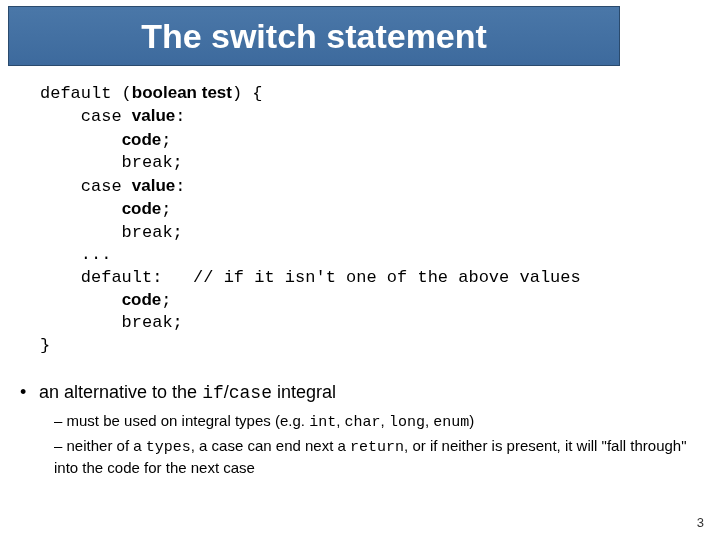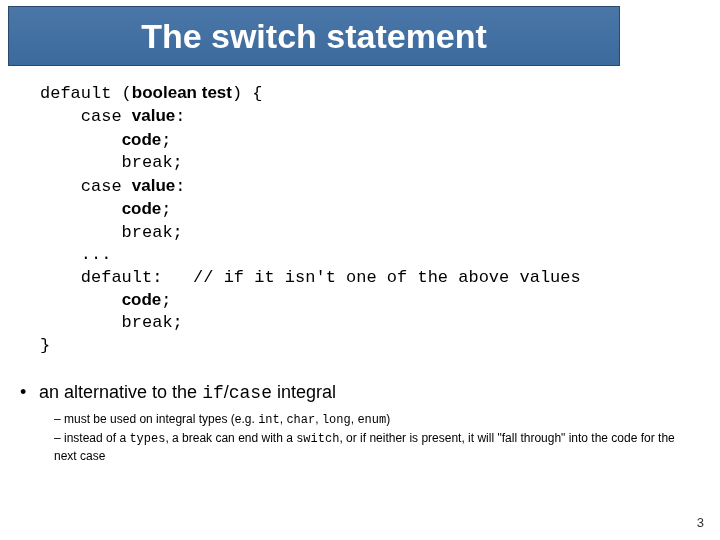--- a/index.html
+++ b/index.html
@@ -21,21 +21,21 @@
     font-size: 17px; line-height: 1.32; color: #000;
     white-space: pre;
   }
   .codeblock b { font-weight: bold; font-family: Verdana, Geneva, sans-serif; }
   .bullets {
     position: absolute; left: 20px; top: 380px; width: 680px;
     font-size: 18px; line-height: 1.35;
   }
   .b1 { margin-bottom: 6px; }
   .b1 .dot { display:inline-block; width: 14px; }
-  .b2 { margin-left: 34px; font-size: 12px; margin-top: 2px; }
+  .b2 { margin-left: 34px; font-size: 15px; margin-top: 2px; }
   .mono { font-family: Liberation Mono, monospace; }
   .pagenum {
     position: absolute; right: 16px; bottom: 10px;
     font-size: 13px; color: #333; font-family: Verdana, sans-serif;
   }
 </style>
 </head>
 <body>
 
 <div class="slide">
@@ -59,18 +59,18 @@
 
   <div class="bullets">
     <div class="b1">
       <span class="dot">•</span>
       <span>an alternative to the </span><span class="mono">if</span><span>/</span><span class="mono">case</span><span> integral</span>
     </div>
     <div class="b2">
       – <span>must be used on integral types  (e.g. </span><span class="mono">int</span><span>, </span><span class="mono">char</span><span>, </span><span class="mono">long</span><span>, </span><span class="mono">enum</span><span>)</span>
     </div>
     <div class="b2">
-      – <span>instead of a </span><span class="mono">types</span><span>, a break can end with a </span><span class="mono">switch</span><span>, or if neither is present, it will "fall through" into the code for the next case</span>
+      – <span>neither of a </span><span class="mono">types</span><span>, a case can end next a </span><span class="mono">return</span><span>, or if neither is present, it will "fall through" into the code for the next case</span>
     </div>
   </div>
 
   <div class="pagenum">3</div>
 </div>
 
 </body></html>

